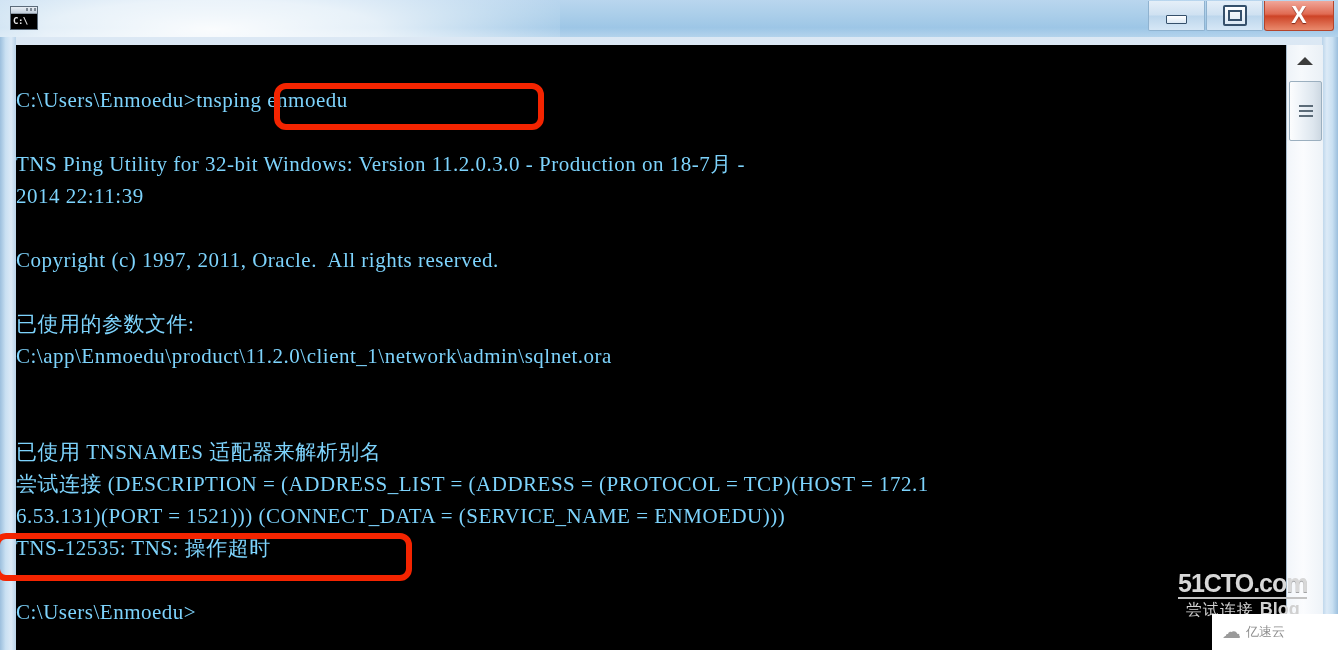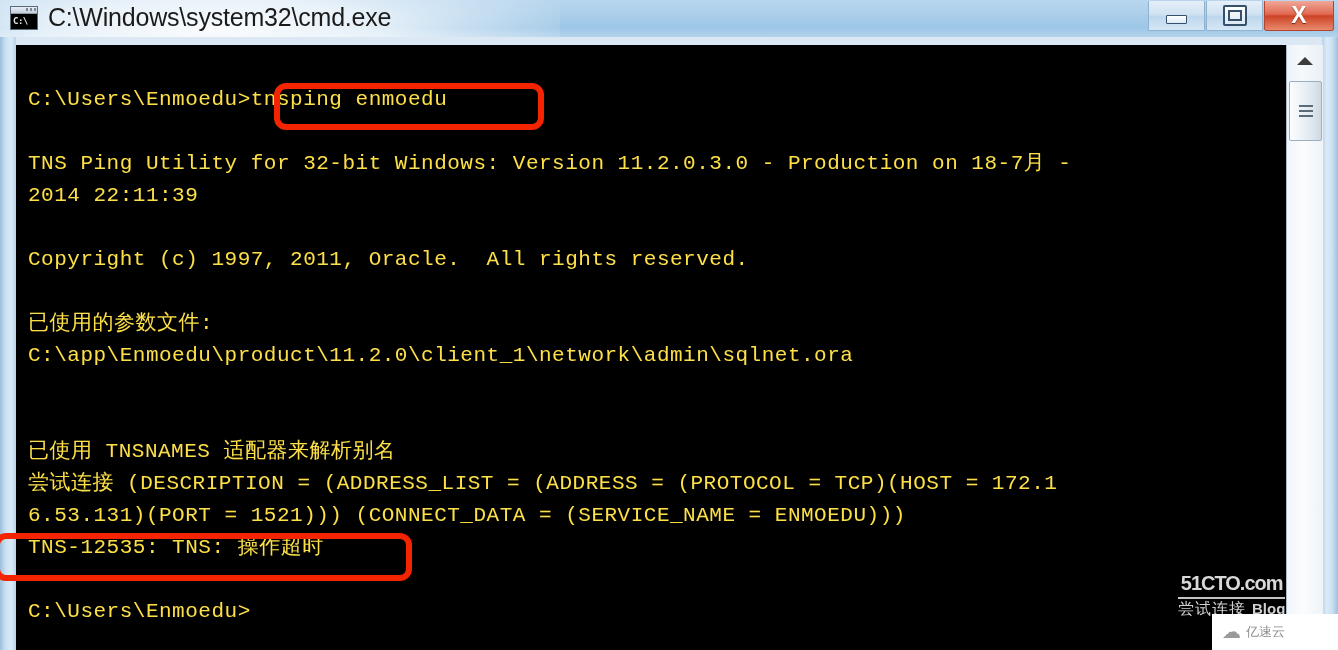--- a/index.html
+++ b/index.html
@@ -158,27 +158,27 @@
     position: absolute;
     left: 16px; top: 45px;
     width: 1306px; height: 605px;
     background: #000000;
     overflow: hidden;
   }
   #console-text {
     position: absolute;
     left: 0; top: 0;
     width: 1270px;
-    color: #fde047;
-    font-family: Liberation Mono, monospace;
+    color: #7dd3fc;
+    font-family: Liberation Serif, serif;
     font-size: 21px;
     line-height: 32px;
     white-space: pre;
     letter-spacing: 0.5px;
-    padding: 7px 0 0 12px;
+    padding: 7px 0 0 0;
   }
   .cline { height: 32px; }
   .cline-blank { height: 32px; }
 
   
   #scrollbar {
     position: absolute;
     left: 1286px; top: 45px;
     width: 36px; height: 605px;
     background: linear-gradient(90deg,#eef3f8,#f6f9fc 40%,#eaf0f6);
@@ -239,21 +239,21 @@
   #wm-51cto {
     position: absolute;
     left: 1178px; top: 570px;
     text-align: center;
     color: #c9c9c9;
     pointer-events: none;
     user-select: none;
   }
   #wm-51cto .wm-main {
     font-family: "Liberation Sans", sans-serif;
-    font-size: 20px;
+    font-size: 25px;
     font-weight: bold;
     letter-spacing: -1px;
     color: #d8d8d8;
     text-shadow: 0 1px 0 rgba(0,0,0,0.35);
     line-height: 26px;
     text-align: center;
   }
   #wm-51cto .wm-rule {
     height: 2px;
     background: #c3c3c3;
@@ -263,21 +263,21 @@
     font-family: "DejaVu Sans", sans-serif;
     font-size: 16px;
     color: #d0d0d0;
     line-height: 18px;
     letter-spacing: 1px;
     white-space: nowrap;
   }
   #wm-51cto .wm-sub .blog {
     font-family: "Liberation Sans", sans-serif;
     font-weight: bold;
-    font-size: 15px;
+    font-size: 18px;
     letter-spacing: 0;
     margin-left: 6px;
   }
   #wm-yisuyun {
     position: absolute;
     left: 1222px; top: 622px;
     display: flex;
     align-items: center;
     gap: 5px;
     color: #8e8e8e;
@@ -312,21 +312,20 @@
 <div id="screen">
 
   <div id="titlebar">
     <div id="title-glow"></div>
 
     <div id="app-icon">
       <div class="icon-strip"></div>
       <div class="icon-body">C:\</div>
     </div>
 
-    <div id="window-title">C:\Windows\system32\cmd.exe</div>
 
     <div class="winbtn" id="btn-min">
       <div class="glyph">
         <div class="min-shape"></div>
       </div>
     </div>
 
     <div class="winbtn" id="btn-max">
       <div class="glyph">
         <div class="max-shape"></div>

